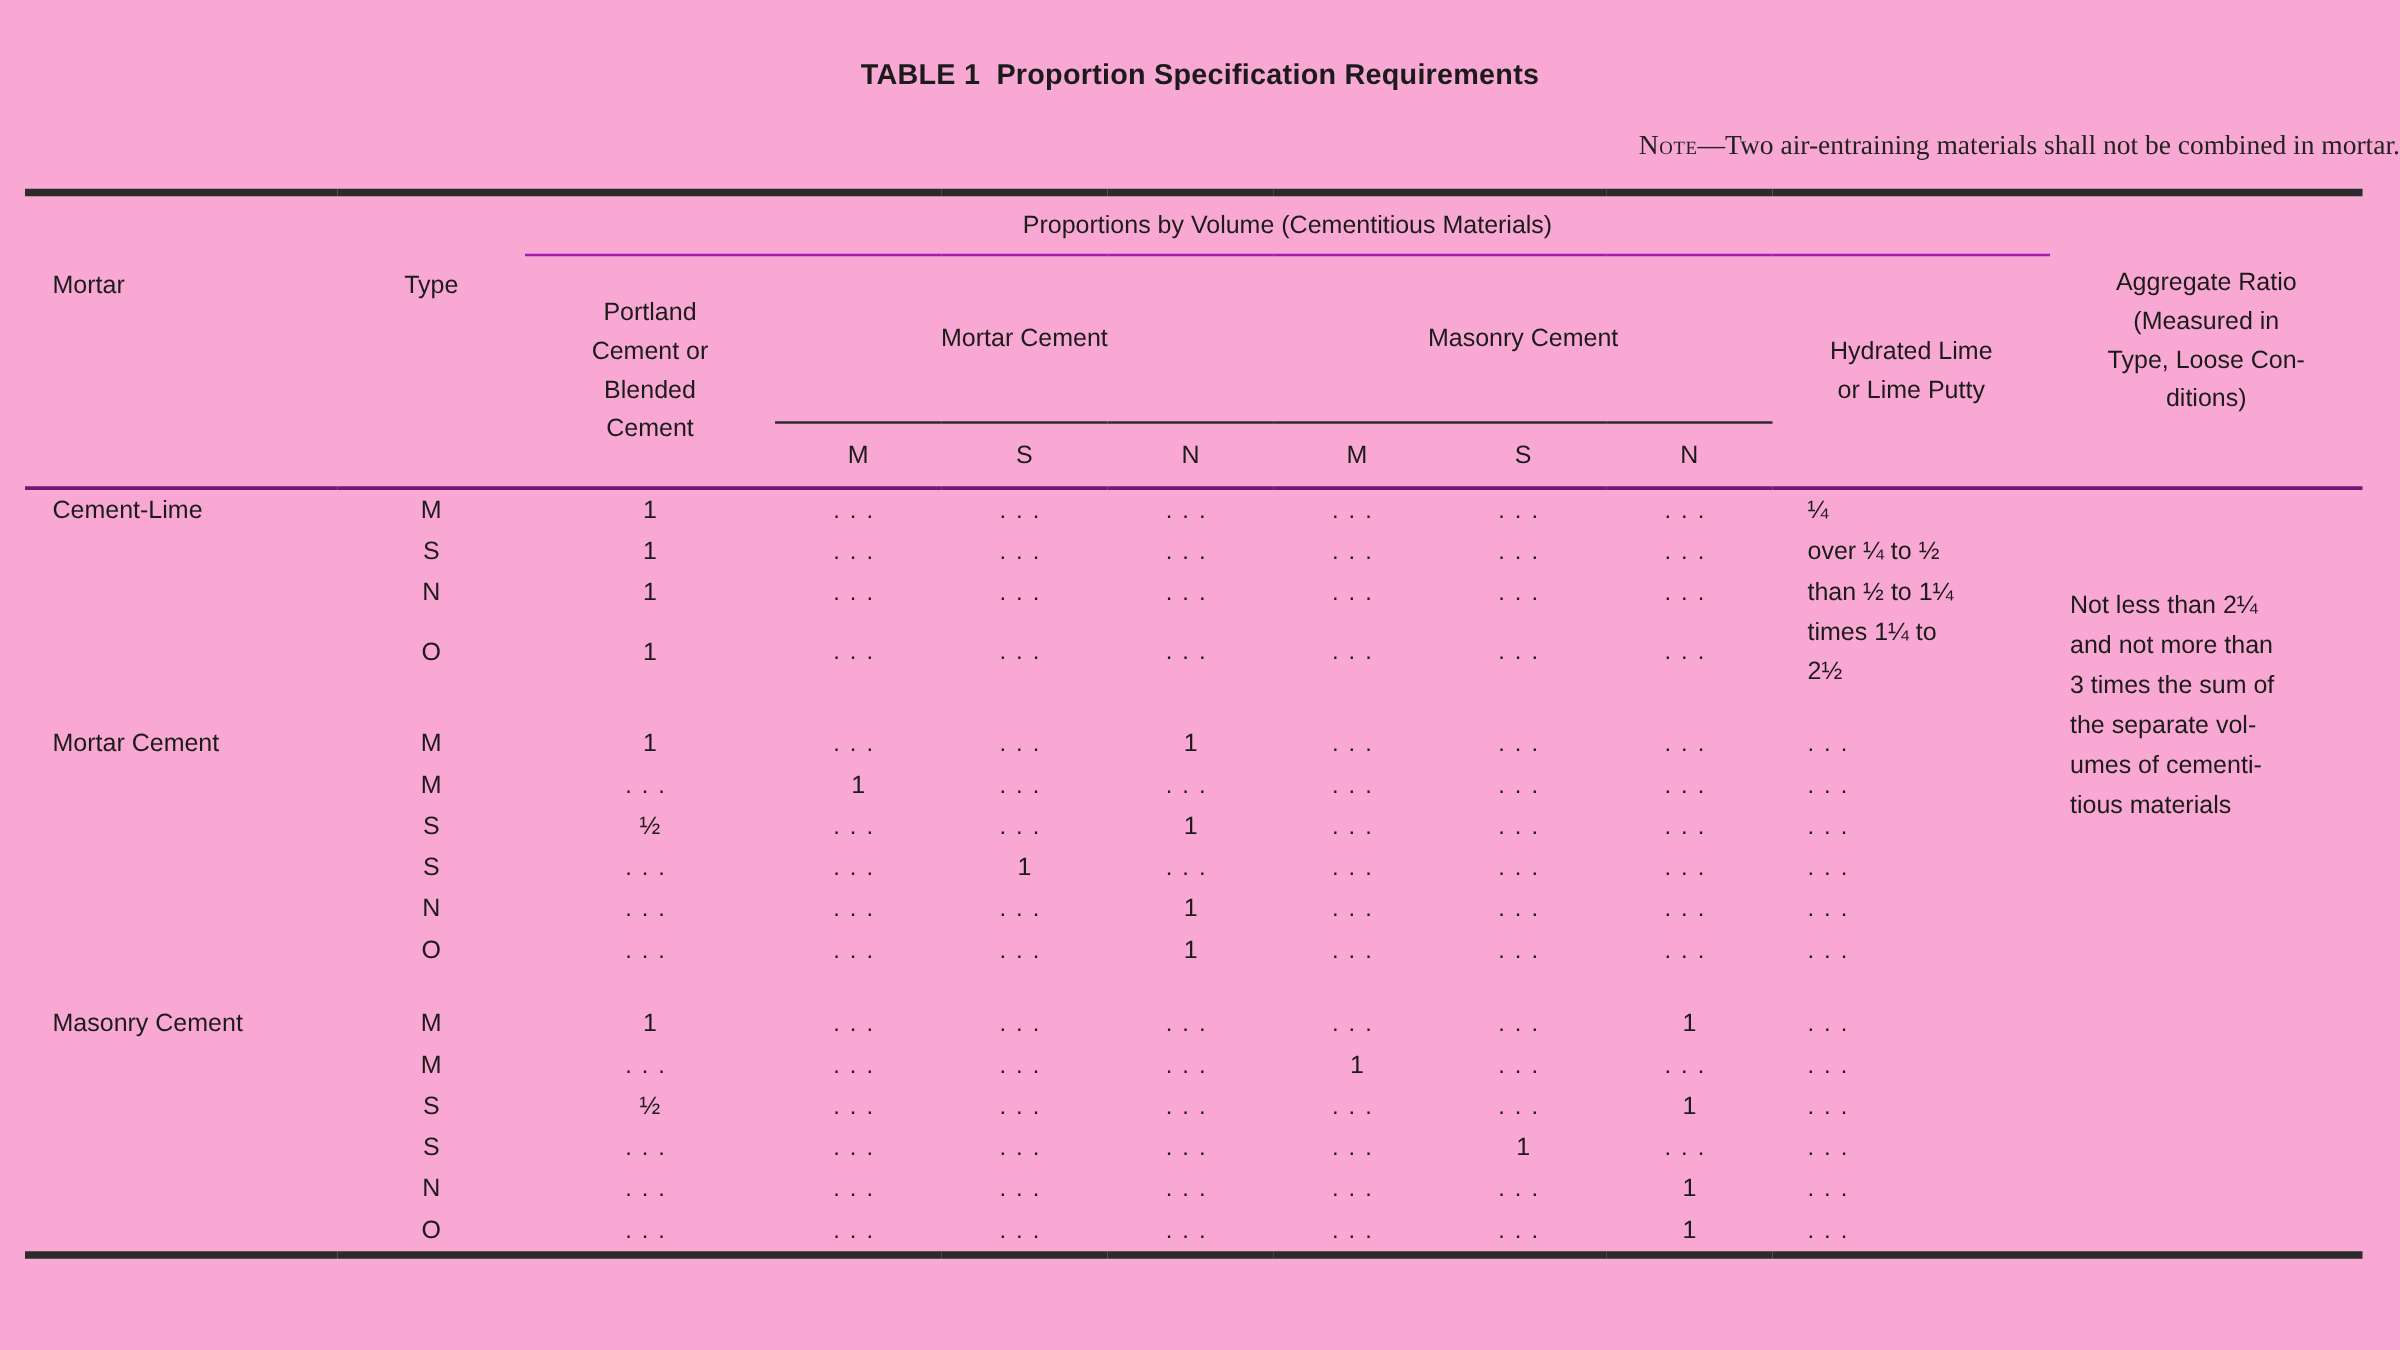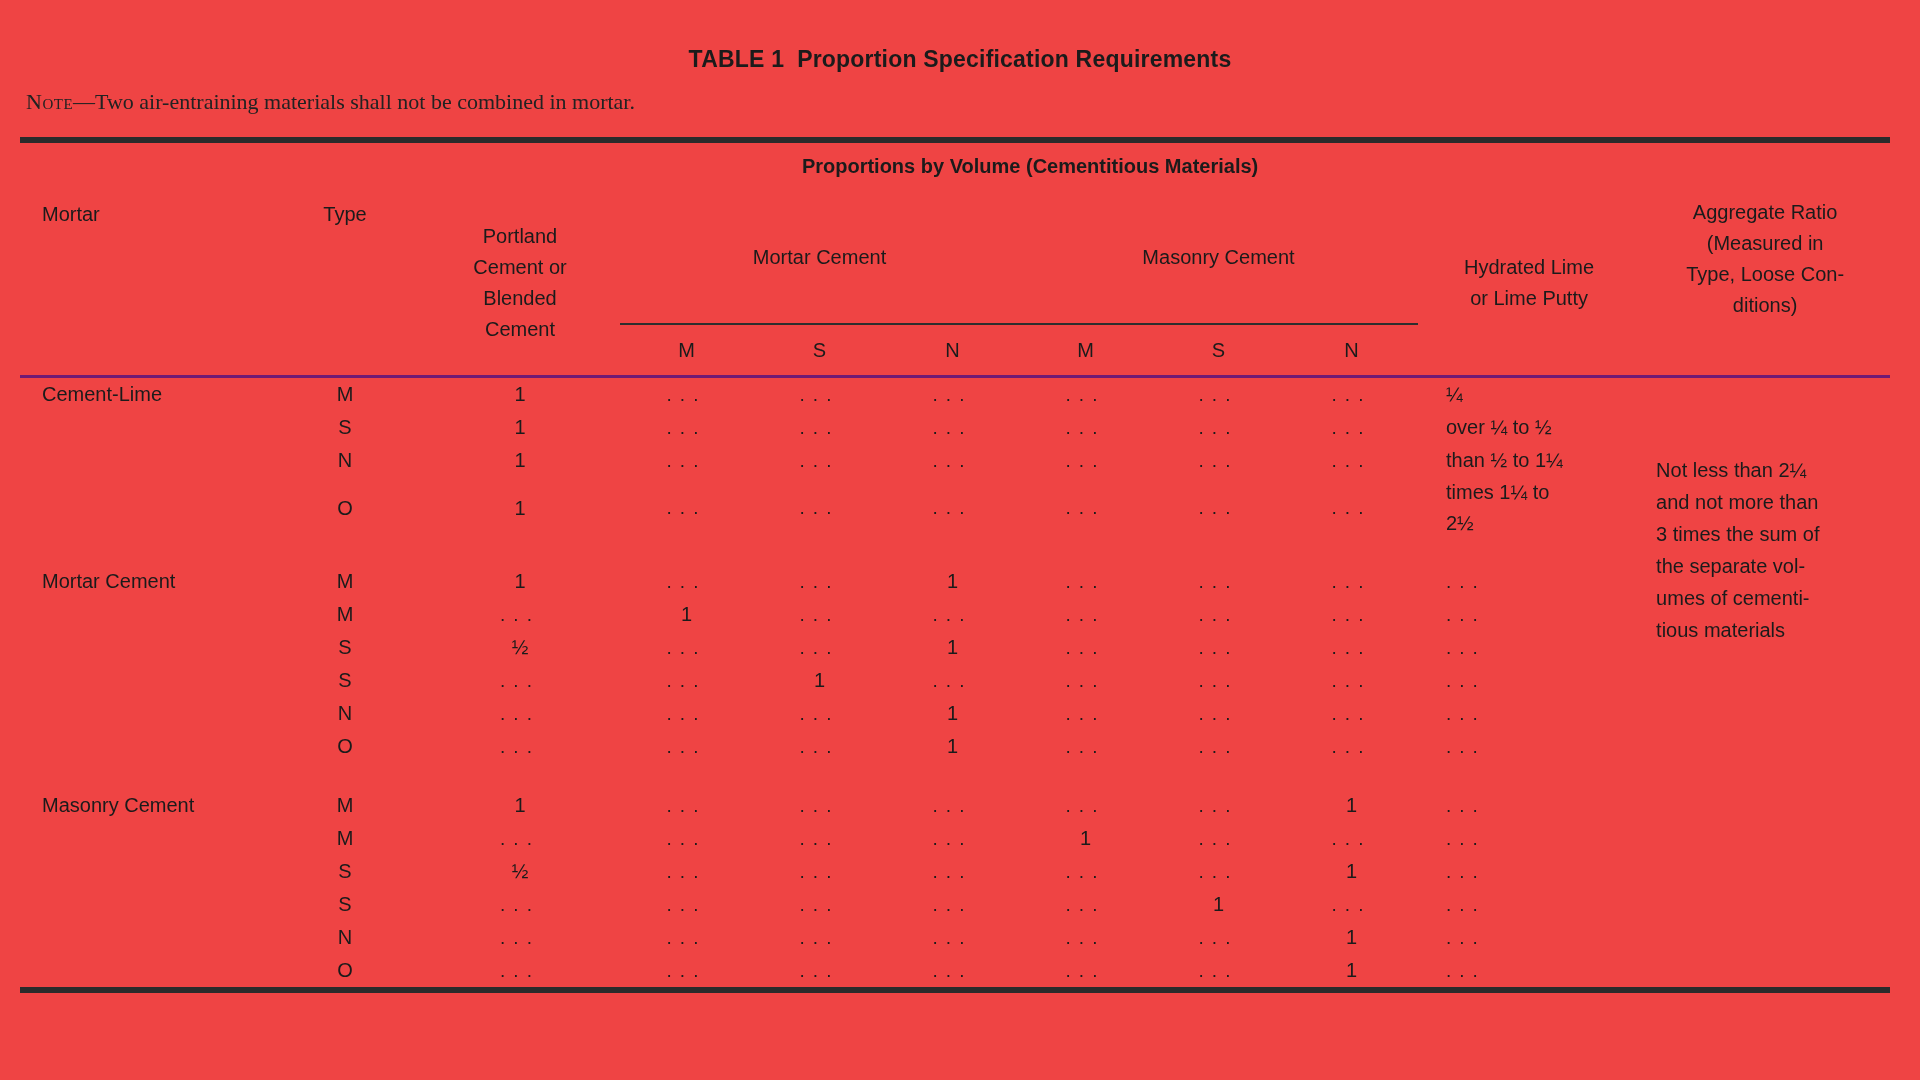--- a/index.html
+++ b/index.html
@@ -1,40 +1,40 @@
 <!DOCTYPE html>
 <html><head>
 <meta charset="utf-8">
 <style>
   html,body{margin:0;padding:0;background:#ffffff;}
   .page{
-    width:1920px;height:1080px;background:#ef4444;overflow:hidden;
+    width:1920px;height:1080px;background:#f9a8d4;overflow:hidden;
     font-family:"Liberation Sans",sans-serif;color:#1b1b1b;position:relative;
   }
   .title{
     text-align:center;font-weight:bold;font-size:23px;padding-top:46px;
     letter-spacing:.2px;
   }
   .title .title-prefix{margin-right:13px;}
   .note{
     font-family:"Liberation Serif","DejaVu Serif",serif;font-size:22px;
-    margin:16px 0 0 26px;color:#222;
+    margin:30px 0 0 26px;color:#222;text-align:right;
   }
   .note-label{font-variant:small-caps;letter-spacing:.5px;}
   table.spec{
     border-collapse:collapse;table-layout:fixed;width:1870px;margin:22px 0 0 20px;
     border-top:6px solid #2b2b2b;border-bottom:6px solid #2b2b2b;font-size:20px;
   }
   th{font-weight:normal;padding:0;}
   thead th{
     border-bottom:3px solid #701a75;vertical-align:middle;text-align:center;
     line-height:31px;
   }
   .pre{white-space:pre-line;}
-  .th-proportions{height:46px;border-bottom:2px solid #ef4444;font-weight:bold;}
+  .th-proportions{height:46px;border-bottom:2px solid #a21caf;}
   .th-mc,.th-ms{border-bottom:2px solid #2e2e2e;height:132px;}
   .th-sub{height:50px;}
   .th-mortar,.th-type{vertical-align:top;padding-top:56px;}
   .th-mortar{text-align:left;padding-left:22px;}
   .th-portland,.th-lime{vertical-align:middle;}
   .th-agg{vertical-align:top;padding-top:54px;}
   tbody td{height:33px;text-align:center;padding:0;vertical-align:middle;}
   .td-name{text-align:left;padding-left:22px;}
   .td-type{text-align:center;}
   .td-lime{text-align:left;padding-left:28px;white-space:pre-line;line-height:31px;}

